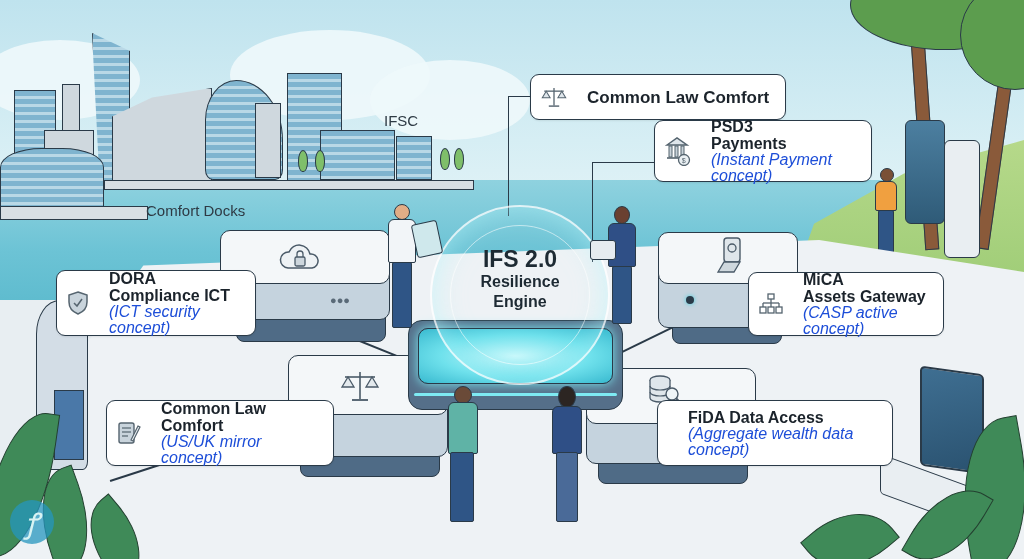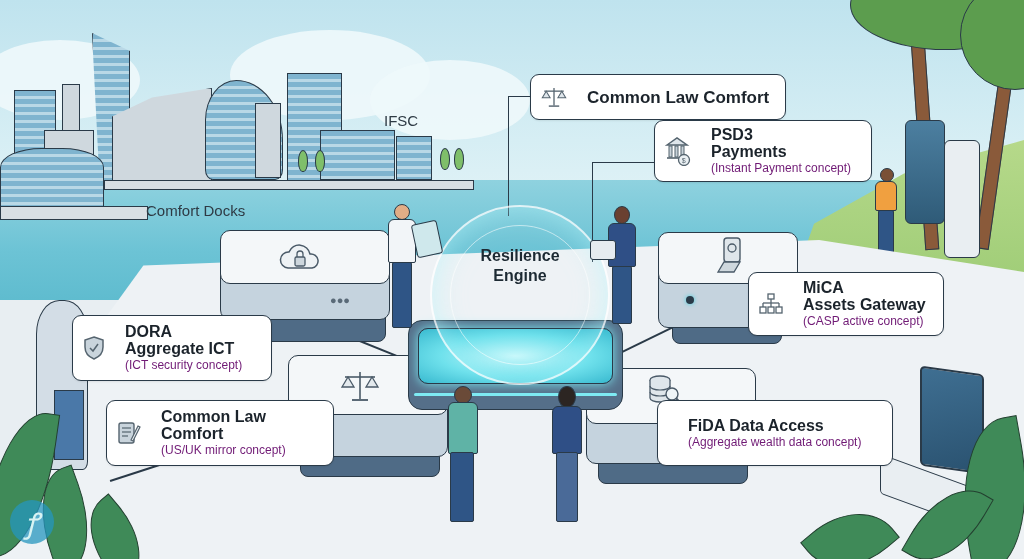--- a/index.html
+++ b/index.html
@@ -43,21 +43,21 @@
            border: 1.5px solid rgba(255,255,255,.55); }
 
   .engine-title { position: absolute; left: 430px; top: 246px; width: 180px; text-align: center; color: #1d2a33; }
   .engine-title .t1 { font-size: 23px; font-weight: bold; line-height: 26px; }
   .engine-title .t2 { font-size: 16px; font-weight: bold; line-height: 20px; }
 
   .callout { position: absolute; background: #ffffff; border: 1.5px solid #2a3a48; border-radius: 9px;
              display: flex; align-items: center; gap: 20px; padding: 6px 10px; box-shadow: 0 1px 2px rgba(0,0,0,.08); }
   .callout .txt { display: flex; flex-direction: column; }
   .callout .title { font-size: 16px; font-weight: bold; color: #1b232b; line-height: 17px; }
-  .callout .sub { font-size: 12px; color: #701a75; line-height: 16px; }
+  .callout .sub { font-size: 16px; color: #1d4ed8; line-height: 16px; font-style: italic; }
   .callout .icon { flex: 0 0 auto; display: inline-flex; }
 
   .connector { position: absolute; border-color: #2a3a48; border-style: solid; border-width: 0; }
 
   .person { position: absolute; }
   .person .head { position: absolute; border-radius: 50%; border: 1.5px solid #2a3a48; }
   .person .torso { position: absolute; border: 1.5px solid #2a3a48; border-radius: 6px 6px 2px 2px; }
   .person .legs { position: absolute; border: 1.5px solid #2a3a48; background: #2f5586; border-radius: 2px; }
 
   .kiosk { position: absolute; border: 1.5px solid #2a3a48; border-radius: 6px; }
@@ -188,20 +188,21 @@
   </div>
 
   <div class="engine">
     <div class="rim"></div>
     <div class="glow"></div>
     <div class="line"></div>
   </div>
   <div class="halo"></div>
   <div class="halo2"></div>
   <div class="engine-title">
+    <div class="t1">IFS 2.0</div>
     <div class="t2">Resilience</div>
     <div class="t2">Engine</div>
   </div>
 
   <div class="person" style="left:384px;top:204px;">
     <div class="head" style="left:10px;top:0;width:16px;height:16px;background:#e2ad86;"></div>
     <div class="torso" style="left:4px;top:15px;width:28px;height:44px;background:#f2f5f8;"></div>
     <div class="legs" style="left:8px;top:58px;width:20px;height:66px;"></div>
     <div style="position:absolute;left:30px;top:18px;width:26px;height:34px;background:#cfe8ec;border:1.5px solid #2a3a48;border-radius:3px;transform:rotate(-12deg);"></div>
   </div>
@@ -265,30 +266,30 @@
           <text x="16.8" y="27" font-size="7" fill="#55646f" font-family="Liberation Sans, sans-serif">$</text>
         </svg>
     </span>
     <div class="txt">
       <span class="title">PSD3</span>
       <span class="title">Payments</span>
       <span class="sub">(Instant Payment concept)</span>
     </div>
   </div>
 
-  <div class="callout" style="left:72px;top:270px;width:200px;height:66px;margin-top:45px;">
+  <div class="callout" style="left:56px;top:270px;width:200px;height:66px;">
     <span class="icon">
       <svg width="22" height="26" viewBox="0 0 22 26">
           <path d="M11 2 L20 5 V12 C20 18 16 22 11 24 C6 22 2 18 2 12 V5 Z" fill="#c9d4dc" stroke="#55646f" stroke-width="1.5"></path>
           <path d="M7 13 L10 16 L15 9" fill="none" stroke="#55646f" stroke-width="1.5"></path>
         </svg>
     </span>
     <div class="txt">
       <span class="title">DORA</span>
-      <span class="title">Aggregate ICT</span>
+      <span class="title">Compliance ICT</span>
       <span class="sub">(ICT security concept)</span>
     </div>
   </div>
 
   <div class="callout" style="left:748px;top:272px;width:196px;height:64px;">
     <span class="icon">
       <svg width="24" height="22" viewBox="0 0 24 22">
           <rect x="9" y="1" width="6" height="5" fill="none" stroke="#55646f" stroke-width="1.3"></rect>
           <line x1="12" y1="6" x2="12" y2="10" stroke="#55646f" stroke-width="1.3"></line>
           <line x1="4" y1="10" x2="20" y2="10" stroke="#55646f" stroke-width="1.3"></line>

